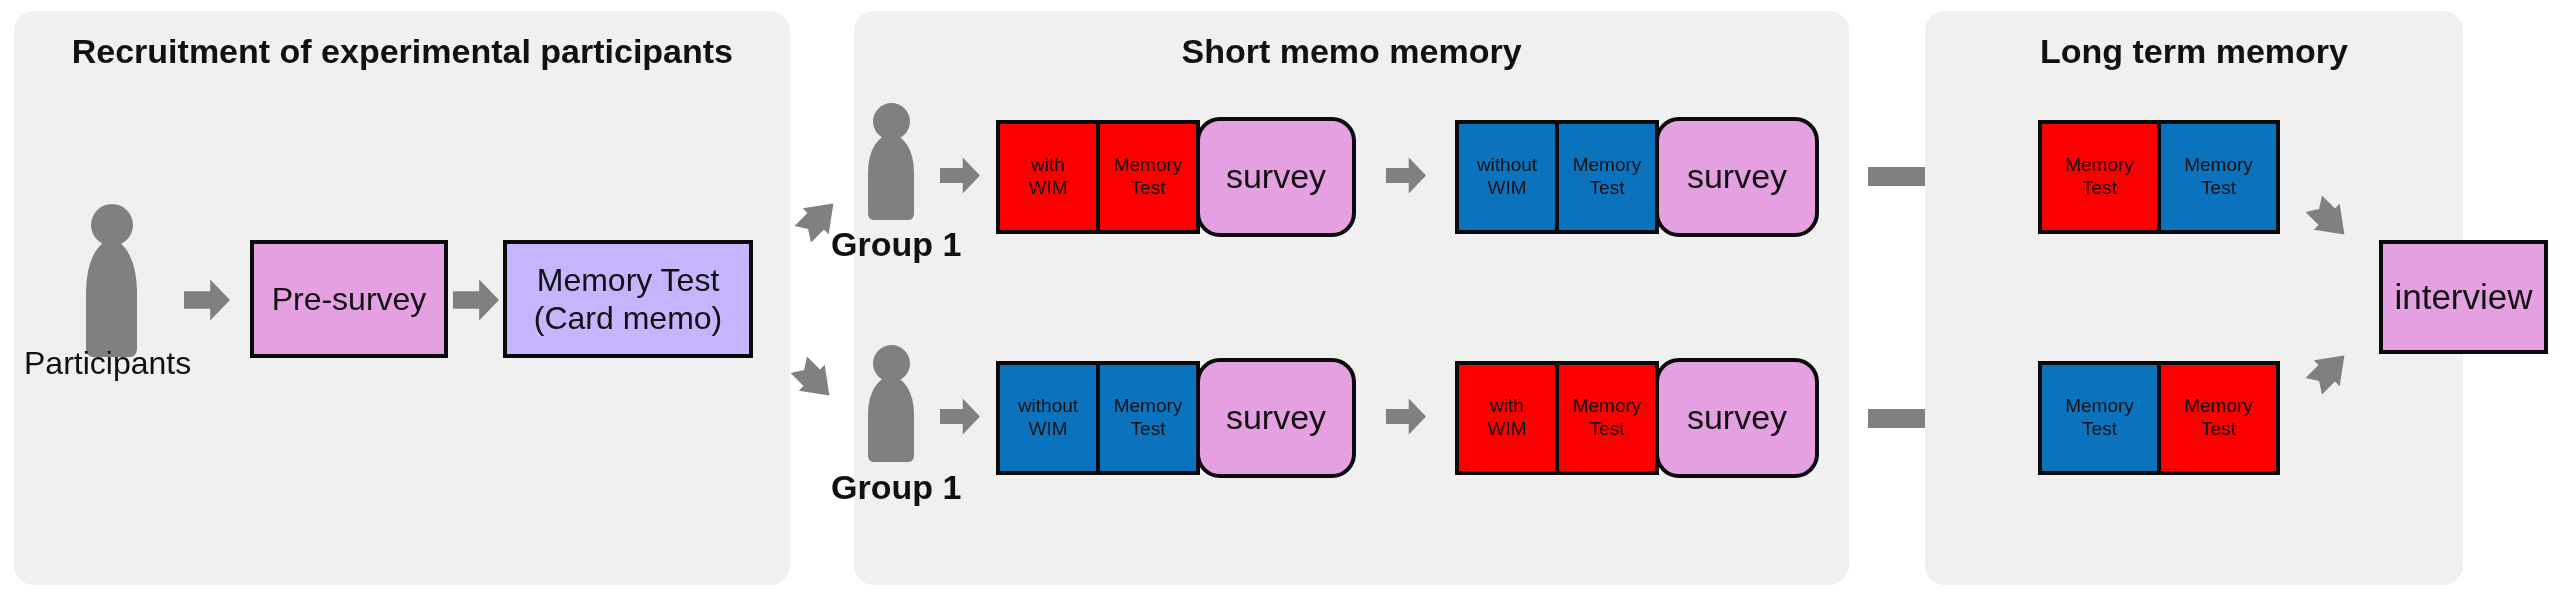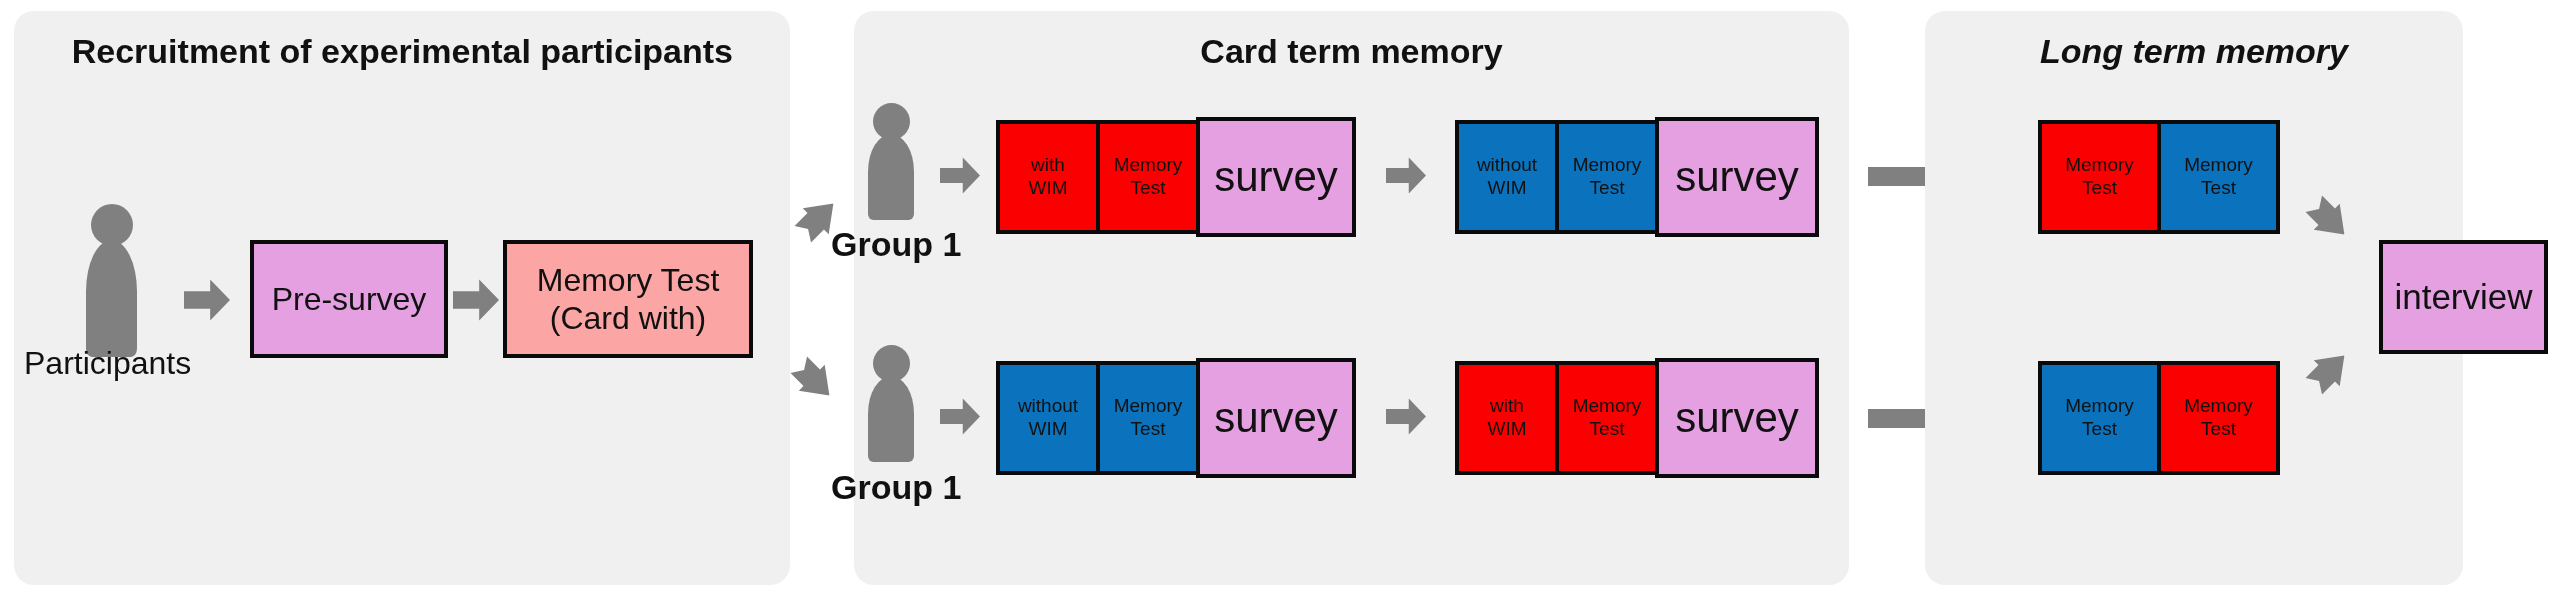--- a/index.html
+++ b/index.html
@@ -11,21 +11,21 @@
   .stage{position:relative;width:2576px;height:597px;background:#ffffff;overflow:hidden;}
   .panel{position:absolute;top:11.2px;height:574px;background:var(--panel);border-radius:20px;}
   .panel-title{position:absolute;top:21px;left:0;width:100%;text-align:center;
     font-size:34px;font-weight:bold;letter-spacing:0px;}
   .box{position:absolute;border:4px solid var(--border);display:flex;align-items:center;
     justify-content:center;text-align:center;box-sizing:border-box;}
   .seq{position:absolute;display:flex;align-items:flex-start;}
   .cell{border:4px solid var(--border);box-sizing:border-box;display:flex;flex-direction:column;
     align-items:center;justify-content:center;text-align:center;font-size:19px;line-height:1.2;}
   .cell + .cell{margin-left:-4px;}
-  .cell.survey{font-size:42px;}
+  .cell.survey{font-size:34px;border-radius:24px;}
   .label{position:absolute;font-size:32px;}
   .label.bold{font-weight:bold;font-size:34px;}
   .person{position:absolute;}
   .person .head{border-radius:50%;background:var(--gray);margin:0 auto;}
   .person .torso{background:var(--gray);margin-top:-5.6px;
     border-radius:50% 50% 12% 12% / 44% 44% 7% 7%;}
   .person-lg .head{width:42px;height:42px;}
   .person-lg .torso{width:51px;height:117px;}
   .person-sm .head{width:37px;height:37px;}
   .person-sm .torso{width:46px;height:86px;}
@@ -59,40 +59,40 @@
   <div class="box" style="left: 250px; top: 240px; width: 198px; height: 118px; font-size: 32px; background: rgb(229, 160, 226);">
     <span>Pre-survey</span>
   </div>
 
   <div class="arrow" style="left:453px;top:279px;">
     <svg width="46" height="42" viewBox="0 0 58 52">
       <polygon points="0,15 33,15 33,0 58,26 33,52 33,37 0,37" fill="#808080"></polygon>
     </svg>
   </div>
 
-  <div class="box two-line" style="left:503px;top:240px;width:250px;height:118px;font-size:32px;background:#fca5a5;">
+  <div class="box two-line" style="left:503px;top:240px;width:250px;height:118px;font-size:32px;background:#c4b5fd;">
     <div>
       <span class="ln" style="display:block;">Memory Test</span>
-      <span class="ln" style="display:block;">(Card with)</span>
+      <span class="ln" style="display:block;">(Card memo)</span>
     </div>
   </div>
 
   <div class="arrow rotm45" style="left:795px;top:201px;">
     <svg width="45" height="37" viewBox="0 0 54 44">
       <polygon points="2,8 24,8 24,0 54,22 24,44 24,36 2,36 11,22" fill="#808080"></polygon>
     </svg>
   </div>
   <div class="arrow rot45" style="left:791px;top:361px;">
     <svg width="45" height="37" viewBox="0 0 54 44">
       <polygon points="2,8 24,8 24,0 54,22 24,44 24,36 2,36 11,22" fill="#808080"></polygon>
     </svg>
   </div>
 
   <div class="panel" style="left:854px;width:995px;">
-    <div class="panel-title">Card term memory</div>
+    <div class="panel-title">Short memo memory</div>
   </div>
 
   <div class="person person-sm" style="left:868px;top:103px;">
     <div class="head"></div>
     <div class="torso"></div>
   </div>
   <div class="label bold" style="left:831px;top:225px;width:160px;">Group 1</div>
 
   <div class="arrow" style="left:940px;top:157px;">
     <svg width="40" height="37" viewBox="0 0 58 52">
@@ -184,21 +184,21 @@
     <svg width="136" height="45" viewBox="0 0 170 56">
       <polygon points="0,16 130,16 130,0 170,28 130,56 130,40 0,40" fill="#808080"></polygon>
     </svg>
   </div>
   <div class="arrow" style="left:1868px;top:396px;">
     <svg width="136" height="45" viewBox="0 0 170 56">
       <polygon points="0,16 130,16 130,0 170,28 130,56 130,40 0,40" fill="#808080"></polygon>
     </svg>
   </div>
 
-  <div class="panel" style="left:1925px;width:538px;font-style:italic;">
+  <div class="panel" style="left:1925px;width:538px;">
     <div class="panel-title">Long term memory</div>
   </div>
 
   <div class="seq" style="left:2038px;top:120px;">
     <div class="cell" style="width: 123px; height: 114px; background: rgb(250, 0, 0);">
       <span>Memory</span>
       <span>Test</span>
     </div>
     <div class="cell" style="width: 123px; height: 114px; background: rgb(11, 115, 190);">
       <span>Memory</span>

